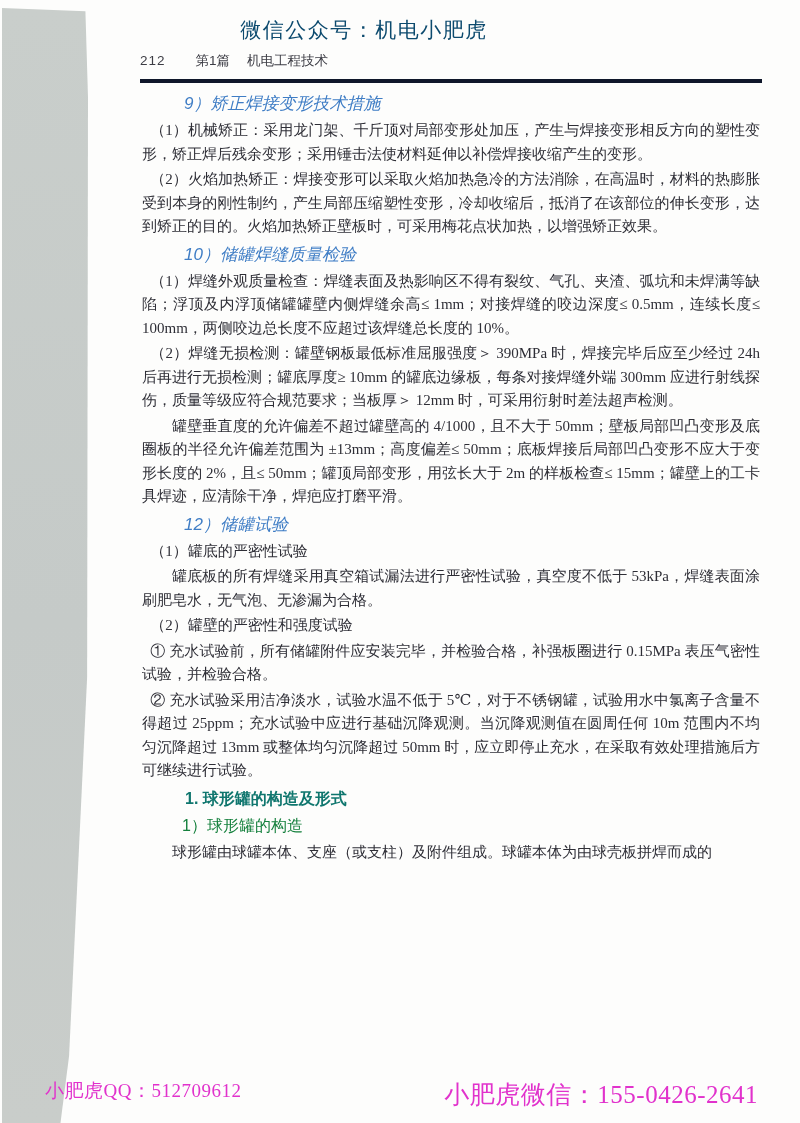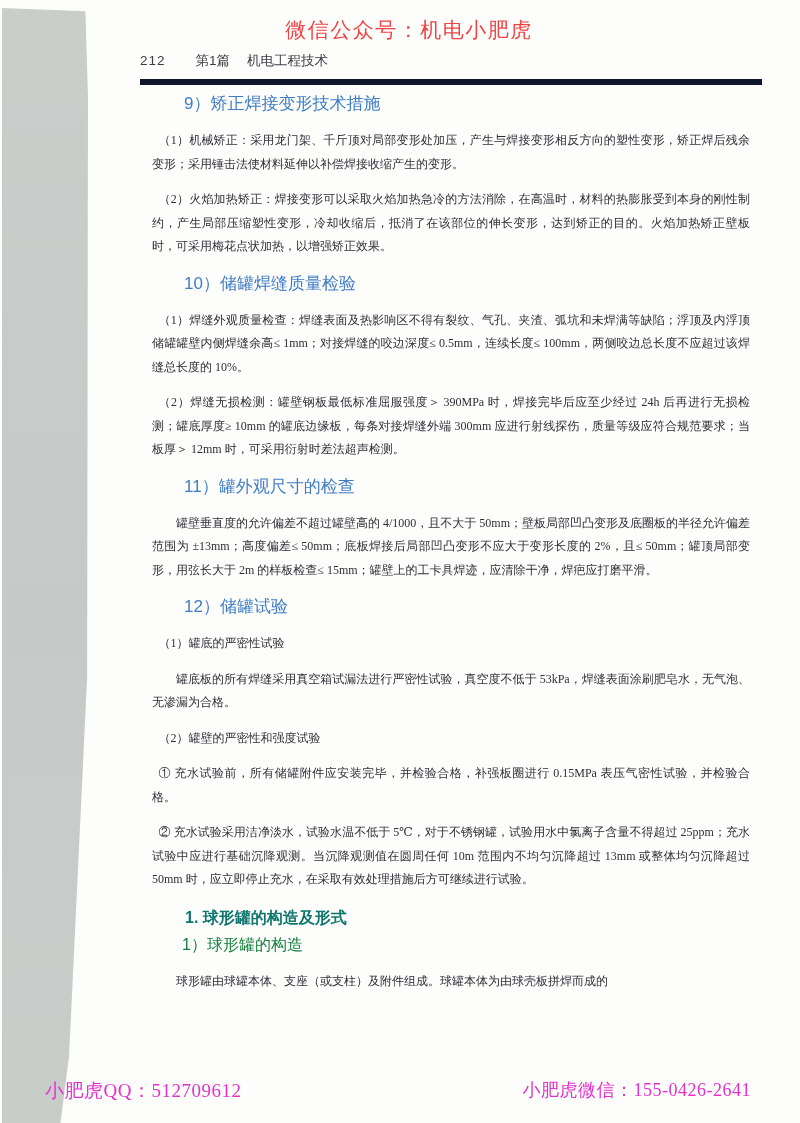--- a/index.html
+++ b/index.html
@@ -19,57 +19,57 @@
     background: linear-gradient(180deg, #c9cecb 0%, #c5cac8 55%, #c9cdca 100%);
     clip-path: polygon(0 0, 97% 0.3%, 100% 8%, 99% 60%, 78% 94%, 68% 100%, 0 100%);
   }
   
   .banner {
     position: absolute;
     top: 16px; left: 0; width: 728px;
     text-align: center;
     font-size: 21px;
     letter-spacing: 1.5px;
-    color: #ef4444;
+    color: #0c4a6e;
     font-weight: 500;
-    padding-left: 45px;
   }
   
   .page-head {
     position: absolute;
     top: 52px; left: 140px; width: 622px;
     font-family: "Liberation Sans", "DejaVu Sans", sans-serif;
     font-size: 13.5px;
     color: #3c3c44;
     padding-bottom: 9px;
-    border-bottom: 6px solid #0f172a;
+    border-bottom: 4px solid #0f172a;
   }
   .page-head .pnum { margin-right: 30px; letter-spacing: 1px; }
   .page-head .part { margin-right: 17px; }
   
   .content {
     position: absolute;
     top: 88px; left: 140px; width: 622px;
   }
   .content .p {
-    margin: 12px;
-    font-size: 12px;
+    margin: 2px;
+    font-size: 15px;
     line-height: 23.5px;
     text-align: justify;
     color: #2e2e36;
   }
   .content .p.ind-s { text-indent: 0.55em; }
   .content .p.ind-l { text-indent: 2em; }
   .content .h-num {
     font-family: "Liberation Sans", "DejaVu Sans", sans-serif;
     font-size: 17px;
     line-height: 26px;
     margin: 3px 0 1px 0;
     padding-left: 44px;
     color: #3f7dc5;
+    font-style: italic;
   }
   .content .h-main {
     font-family: "Liberation Sans", "DejaVu Sans", sans-serif;
     font-size: 20px;
     font-weight: bold;
     line-height: 30px;
     margin: 12px 0 6px 0;
     padding-left: 14px;
     color: #3376c4;
     letter-spacing: 0.5px;
@@ -93,22 +93,22 @@
   
   .footer-qq {
     position: absolute;
     top: 1078px; left: 45px;
     font-size: 19px;
     color: #e132cc;
     letter-spacing: 0.5px;
   }
   .footer-wechat {
     position: absolute;
-    top: 1078px; right: 49px;
-    font-size: 18px;
+    top: 1078px; right: 42px;
+    font-size: 25px;
     color: #e132cc;
     letter-spacing: 0.5px;
   }
 </style>
 </head>
 <body>
 
 <div class="book-edge"></div>
 
 <div class="banner">微信公众号：机电小肥虎</div>
@@ -117,21 +117,20 @@
   <span class="pnum">212</span><span class="part">第1篇</span><span class="chap">机电工程技术</span>
 </div>
 
 <div class="content">
     <div class="h-num">9）矫正焊接变形技术措施</div>
     <div class="p ind-s">（1）机械矫正：采用龙门架、千斤顶对局部变形处加压，产生与焊接变形相反方向的塑性变形，矫正焊后残余变形；采用锤击法使材料延伸以补偿焊接收缩产生的变形。</div>
     <div class="p ind-s">（2）火焰加热矫正：焊接变形可以采取火焰加热急冷的方法消除，在高温时，材料的热膨胀受到本身的刚性制约，产生局部压缩塑性变形，冷却收缩后，抵消了在该部位的伸长变形，达到矫正的目的。火焰加热矫正壁板时，可采用梅花点状加热，以增强矫正效果。</div>
     <div class="h-num">10）储罐焊缝质量检验</div>
     <div class="p ind-s">（1）焊缝外观质量检查：焊缝表面及热影响区不得有裂纹、气孔、夹渣、弧坑和未焊满等缺陷；浮顶及内浮顶储罐罐壁内侧焊缝余高≤ 1mm；对接焊缝的咬边深度≤ 0.5mm，连续长度≤ 100mm，两侧咬边总长度不应超过该焊缝总长度的 10%。</div>
     <div class="p ind-s">（2）焊缝无损检测：罐壁钢板最低标准屈服强度＞ 390MPa 时，焊接完毕后应至少经过 24h 后再进行无损检测；罐底厚度≥ 10mm 的罐底边缘板，每条对接焊缝外端 300mm 应进行射线探伤，质量等级应符合规范要求；当板厚＞ 12mm 时，可采用衍射时差法超声检测。</div>
-    <div class="h-num">11）罐外观尺寸的检查</div>
     <div class="p ind-l">罐壁垂直度的允许偏差不超过罐壁高的 4/1000，且不大于 50mm；壁板局部凹凸变形及底圈板的半径允许偏差范围为 ±13mm；高度偏差≤ 50mm；底板焊接后局部凹凸变形不应大于变形长度的 2%，且≤ 50mm；罐顶局部变形，用弦长大于 2m 的样板检查≤ 15mm；罐壁上的工卡具焊迹，应清除干净，焊疤应打磨平滑。</div>
     <div class="h-num">12）储罐试验</div>
     <div class="p ind-s">（1）罐底的严密性试验</div>
     <div class="p ind-l">罐底板的所有焊缝采用真空箱试漏法进行严密性试验，真空度不低于 53kPa，焊缝表面涂刷肥皂水，无气泡、无渗漏为合格。</div>
     <div class="p ind-s">（2）罐壁的严密性和强度试验</div>
     <div class="p ind-s">① 充水试验前，所有储罐附件应安装完毕，并检验合格，补强板圈进行 0.15MPa 表压气密性试验，并检验合格。</div>
     <div class="p ind-s">② 充水试验采用洁净淡水，试验水温不低于 5℃，对于不锈钢罐，试验用水中氯离子含量不得超过 25ppm；充水试验中应进行基础沉降观测。当沉降观测值在圆周任何 10m 范围内不均匀沉降超过 13mm 或整体均匀沉降超过 50mm 时，应立即停止充水，在采取有效处理措施后方可继续进行试验。</div>
     <div class="h-sub1">1. 球形罐的构造及形式</div>
     <div class="h-sub2">1）球形罐的构造</div>
     <div class="p ind-l">球形罐由球罐本体、支座（或支柱）及附件组成。球罐本体为由球壳板拼焊而成的</div>

